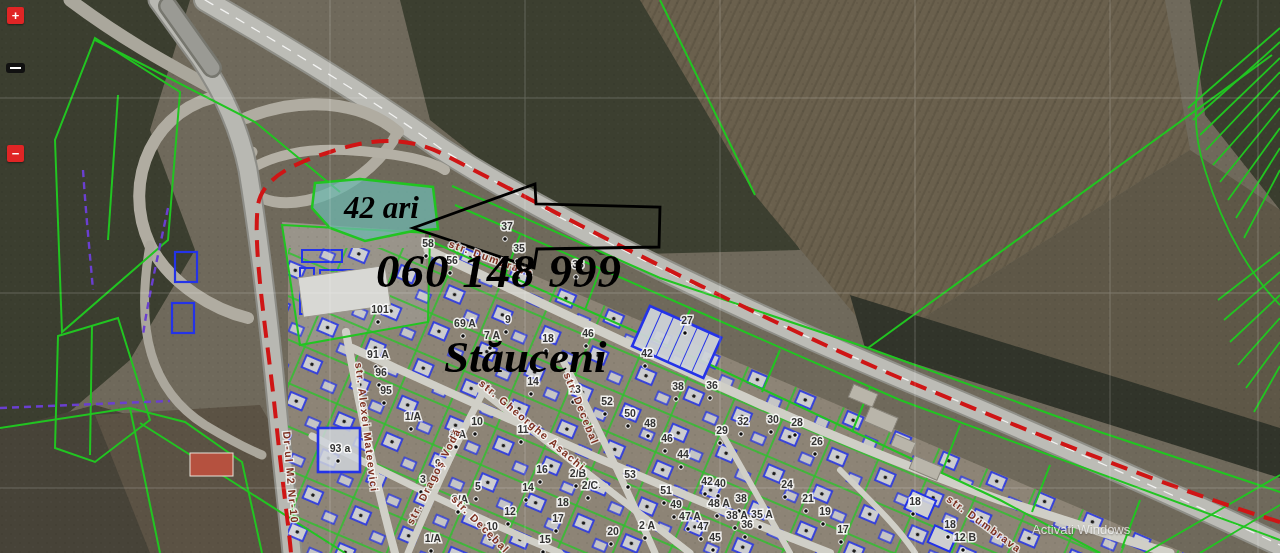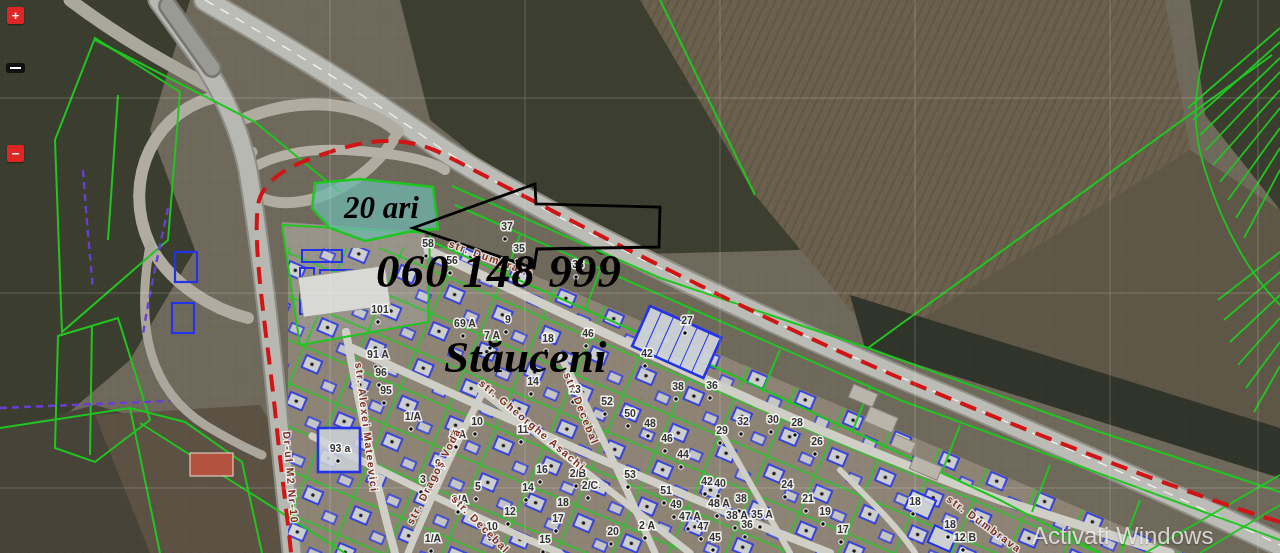--- a/index.html
+++ b/index.html
@@ -4,21 +4,21 @@
 <style>
   html,body{margin:0;padding:0;background:#222;}
   #viewport{position:relative;width:1280px;height:553px;overflow:hidden;
     font-family:"Liberation Sans",sans-serif;background:#6f695b;cursor:default;}
   #viewport svg{position:absolute;left:0;top:0;}
   .overlay-text{position:absolute;color:#000;font-family:"Liberation Serif",serif;
     font-weight:bold;font-style:italic;white-space:nowrap;line-height:1;}
   #area-label{left:344px;top:192px;font-size:31px;}
   #phone-label{left:331px;top:248px;font-size:47px;letter-spacing:1px;margin-left:45px;}
   #town-label{left:412px;top:335px;font-size:45px;margin-left:32px;}
-  #watermark{position:absolute;left:1032px;top:522px;font-size:24px;
+  #watermark{position:absolute;left:1032px;top:522px;font-size:13px;
     color:rgba(248,248,248,0.78);text-shadow:0 1px 2px rgba(0,0,0,0.35);
     font-family:"Liberation Sans",sans-serif;}
   .zbtn{position:absolute;left:7px;width:17px;height:17px;background:#e02525;
     color:#fff;font-weight:bold;font-size:13px;line-height:17px;text-align:center;
     border-radius:2px;box-shadow:0 1px 2px rgba(0,0,0,.5);cursor:pointer;user-select:none;}
   #zoom-in{top:7px;}
   #zoom-out{top:145px;}
   #zoom-slider{position:absolute;left:6px;top:63px;width:19px;height:10px;background:#111;
     border-radius:3px;cursor:pointer;}
   #zoom-slider::after{content:"";position:absolute;left:4px;top:4px;width:11px;height:2px;background:#fff;}
@@ -360,21 +360,21 @@
         <text x="0" y="0" text-anchor="middle" class="street-name" transform="translate(982 527) rotate(36)">str. Dumbrava</text>
         <text x="0" y="0" text-anchor="middle" class="street-name" transform="translate(363 428) rotate(83)">str. Alexei Mateevici</text>
         <text x="0" y="0" text-anchor="middle" class="street-name" transform="translate(437 478) rotate(-63)">str. Dragoș Vodă</text>
         <text x="0" y="0" text-anchor="middle" class="street-name" transform="translate(530 428) rotate(40)">str. Gheorghe Asachi</text>
         <text x="0" y="0" text-anchor="middle" class="street-name" transform="translate(578 410) rotate(68)">str. Decebal</text>
         <text x="0" y="0" text-anchor="middle" class="street-name" transform="translate(478 527) rotate(45)">str. Decebal</text>
         <text x="0" y="0" text-anchor="middle" class="street-name" transform="translate(287 478) rotate(85)">Dr-ul M2 Nr-10</text>
       </g>
 </svg>
 
-  <div class="overlay-text" id="area-label">20 ari</div>
+  <div class="overlay-text" id="area-label">42 ari</div>
   <div class="overlay-text" id="phone-label">060 148 999</div>
   <div class="overlay-text" id="town-label">Stăuceni</div>
   <div id="watermark">Activati Windows</div>
 
   <div class="zbtn" id="zoom-in">+</div>
   <div id="zoom-slider"></div>
   <div class="zbtn" id="zoom-out">−</div>
 </div>
 
 </body></html>

